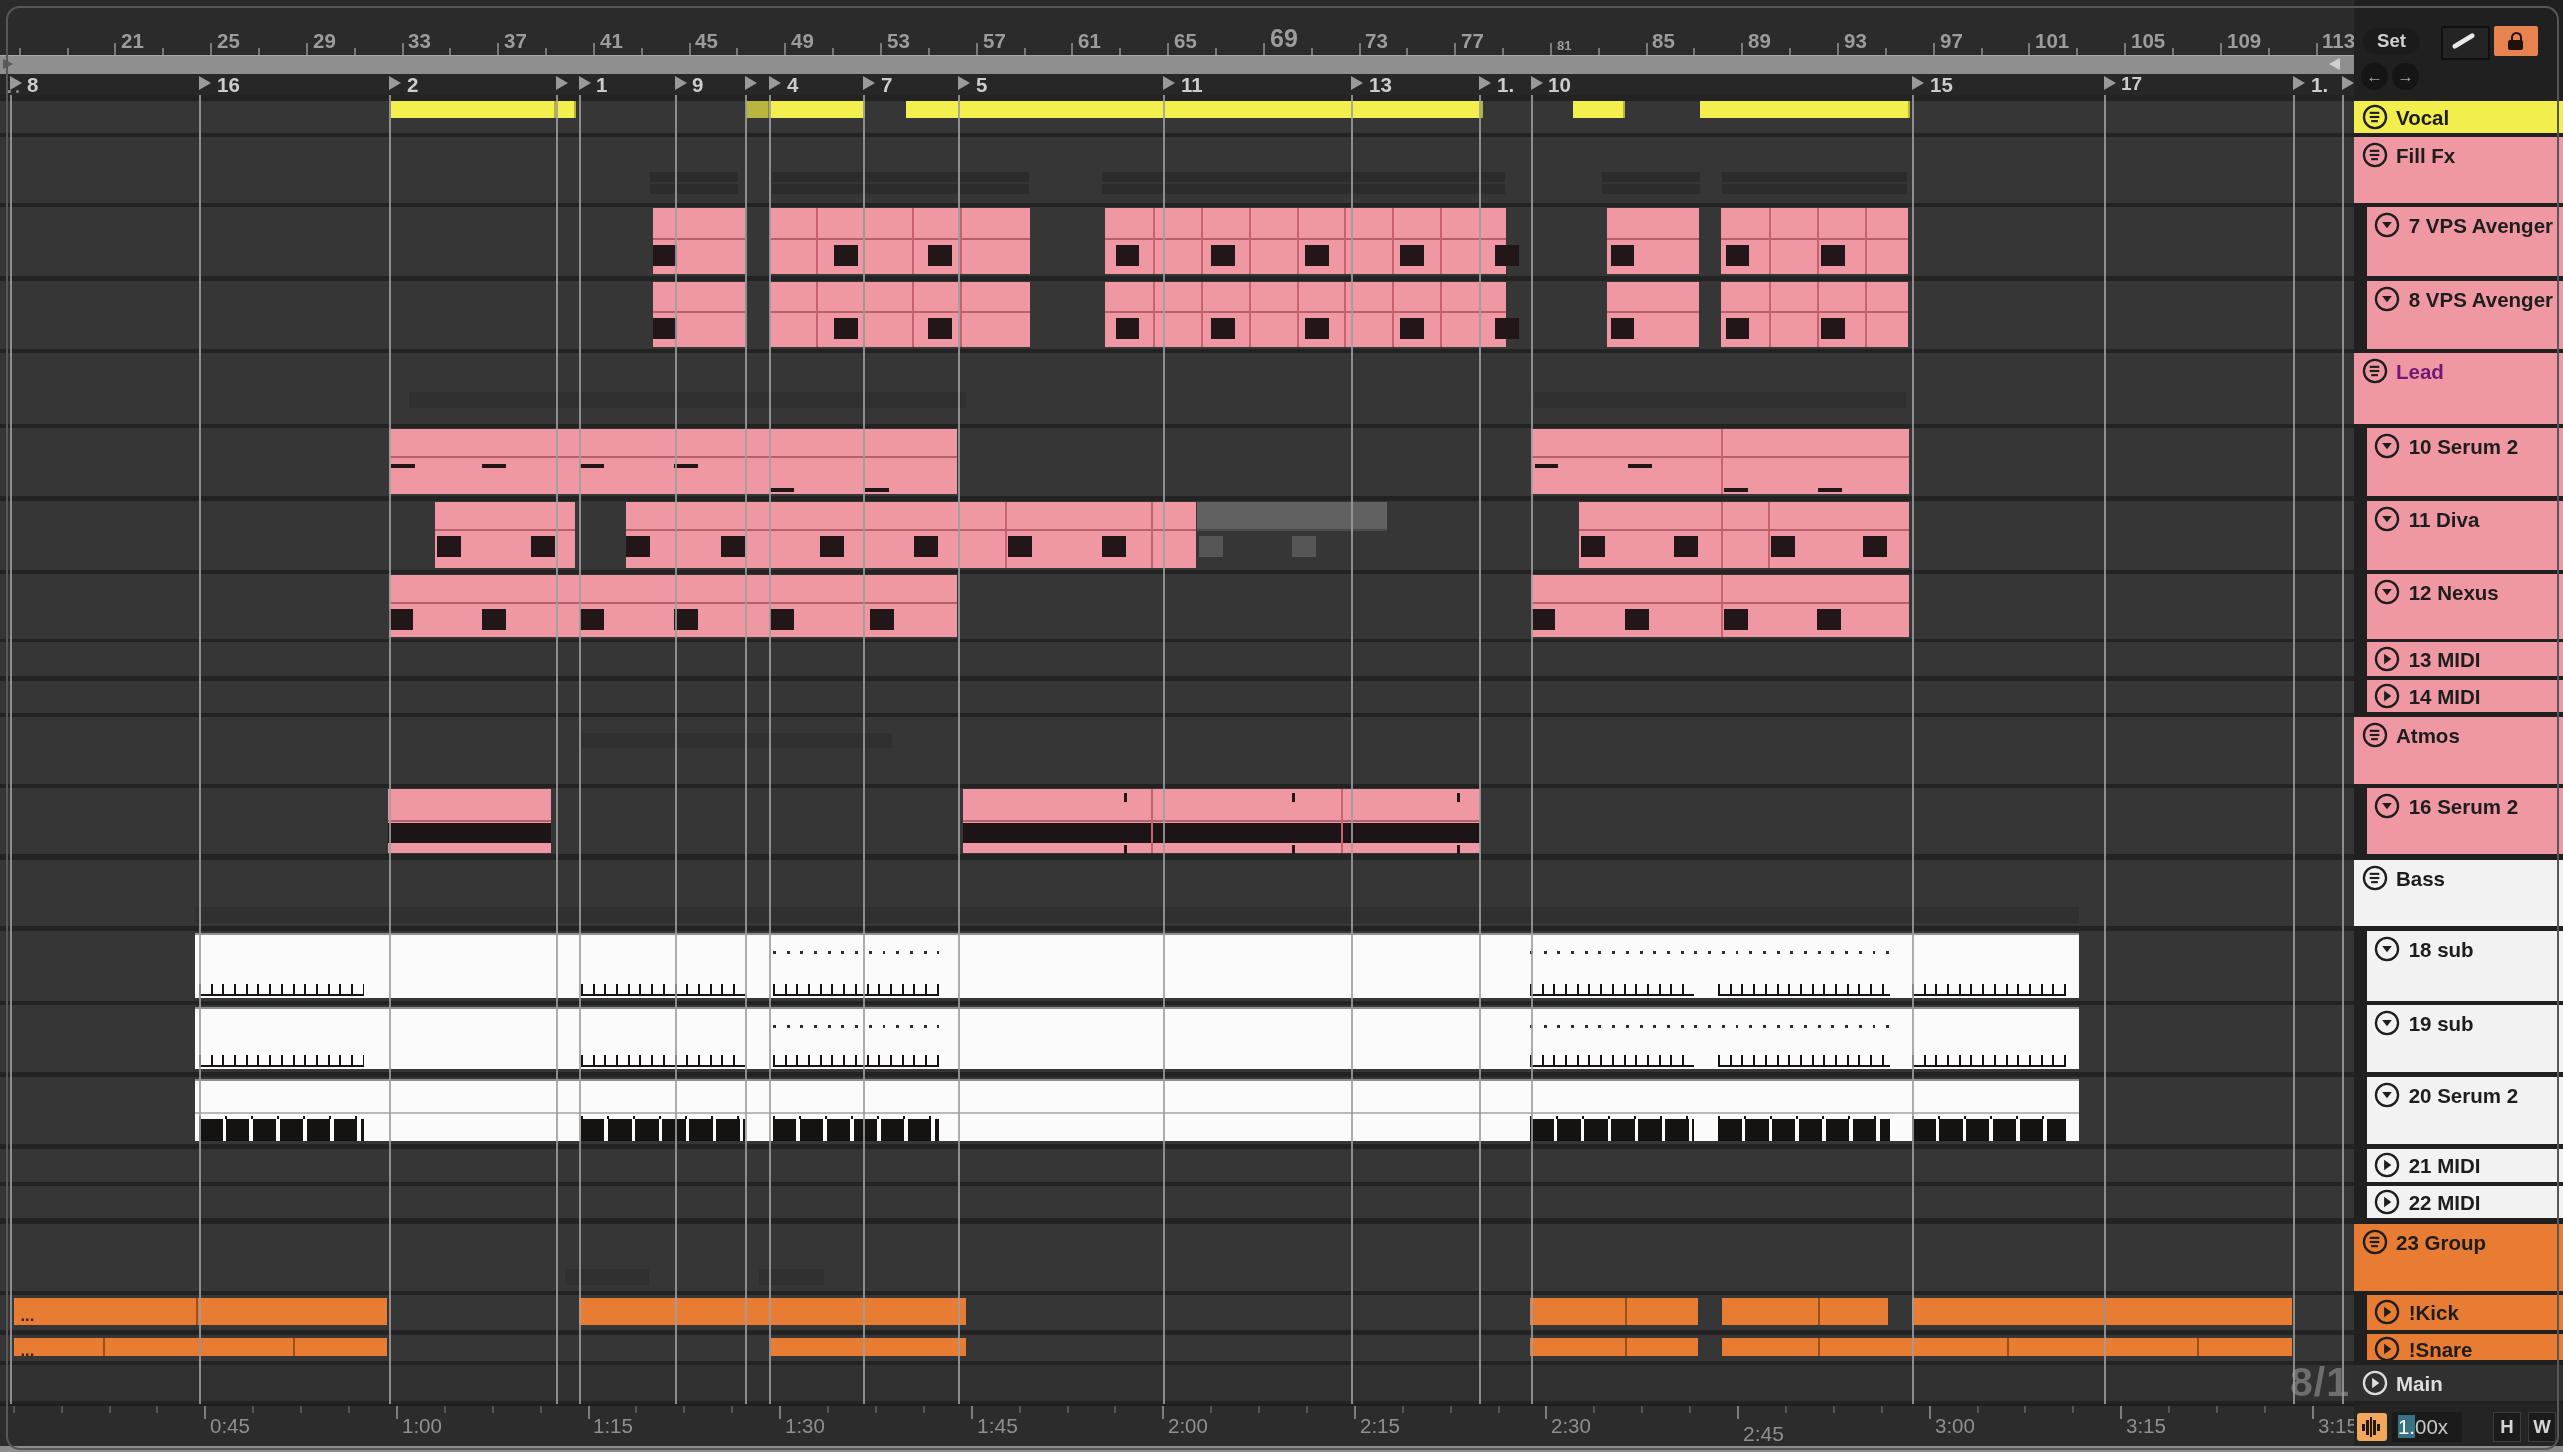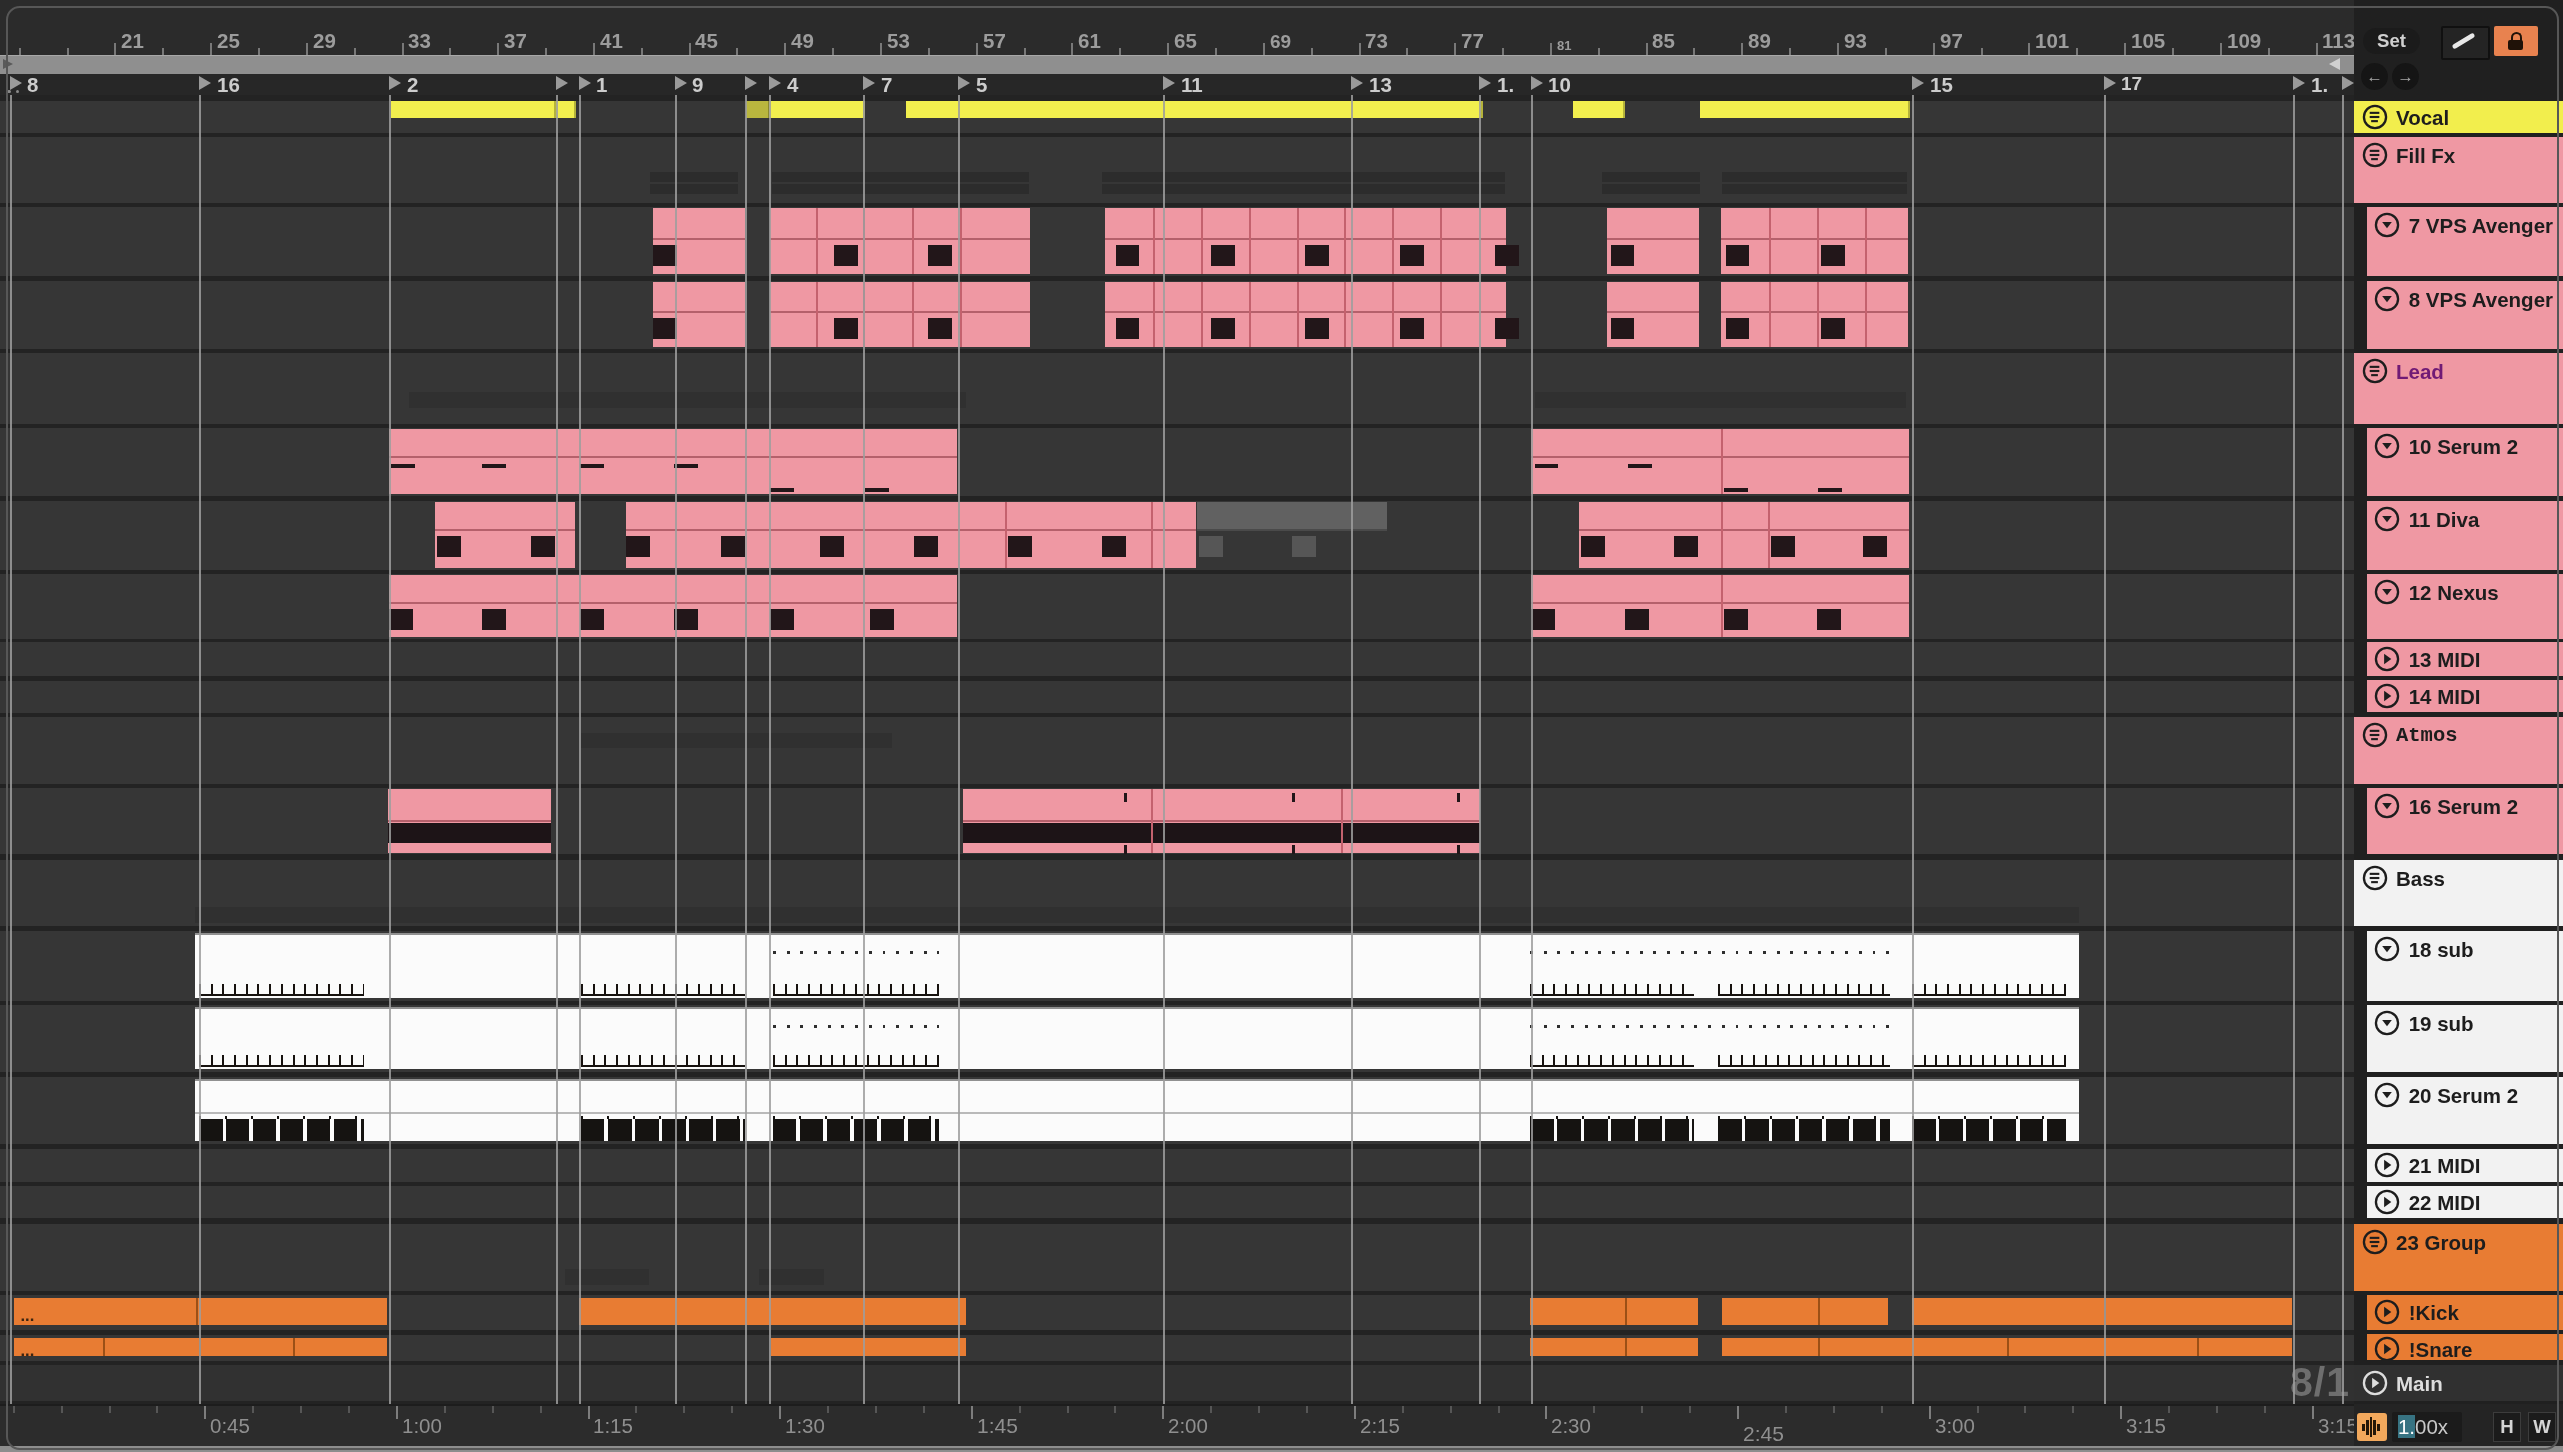--- a/index.html
+++ b/index.html
@@ -87,21 +87,21 @@
       <div style="position: absolute; left: 976px; bottom: 0px; width: 2px; height: 11.7px; background: rgb(120, 120, 120);"></div>
       <div style="position: absolute; left: 983px; bottom: 2px; font-size: 20.5px; font-weight: bold; color: rgb(156, 156, 156);">57</div>
       <div style="position: absolute; left: 1024px; bottom: 0px; width: 2px; height: 6.8px; background: rgb(120, 120, 120);"></div>
       <div style="position: absolute; left: 1071px; bottom: 0px; width: 2px; height: 11.7px; background: rgb(120, 120, 120);"></div>
       <div style="position: absolute; left: 1078px; bottom: 2px; font-size: 20.5px; font-weight: bold; color: rgb(156, 156, 156);">61</div>
       <div style="position: absolute; left: 1119px; bottom: 0px; width: 2px; height: 6.8px; background: rgb(120, 120, 120);"></div>
       <div style="position: absolute; left: 1167px; bottom: 0px; width: 2px; height: 11.7px; background: rgb(120, 120, 120);"></div>
       <div style="position: absolute; left: 1174px; bottom: 2px; font-size: 20.5px; font-weight: bold; color: rgb(156, 156, 156);">65</div>
       <div style="position: absolute; left: 1215px; bottom: 0px; width: 2px; height: 6.8px; background: rgb(120, 120, 120);"></div>
       <div style="position: absolute; left: 1263px; bottom: 0px; width: 2px; height: 11.7px; background: rgb(120, 120, 120);"></div>
-      <div style="position: absolute; left: 1270px; bottom: 2px; font-size: 19px; font-weight: bold; color: rgb(156, 156, 156); margin-top: 44px;">69</div>
+      <div style="position: absolute; left: 1270px; bottom: 2px; font-size: 25px; font-weight: bold; color: rgb(156, 156, 156); margin-top: 44px;">69</div>
       <div style="position: absolute; left: 1311px; bottom: 0px; width: 2px; height: 6.8px; background: rgb(120, 120, 120);"></div>
       <div style="position: absolute; left: 1359px; bottom: 0px; width: 2px; height: 11.7px; background: rgb(120, 120, 120);"></div>
       <div style="position: absolute; left: 1365px; bottom: 2px; font-size: 20.5px; font-weight: bold; color: rgb(156, 156, 156);">73</div>
       <div style="position: absolute; left: 1406px; bottom: 0px; width: 2px; height: 6.8px; background: rgb(120, 120, 120);"></div>
       <div style="position: absolute; left: 1454px; bottom: 0px; width: 2px; height: 11.7px; background: rgb(120, 120, 120);"></div>
       <div style="position: absolute; left: 1461px; bottom: 2px; font-size: 20.5px; font-weight: bold; color: rgb(156, 156, 156);">77</div>
       <div style="position: absolute; left: 1502px; bottom: 0px; width: 2px; height: 6.8px; background: rgb(120, 120, 120);"></div>
       <div style="position: absolute; left: 1550px; bottom: 0px; width: 2px; height: 11.7px; background: rgb(120, 120, 120);"></div>
       <div style="position: absolute; left: 1557px; bottom: 2px; font-size: 13px; font-weight: bold; color: rgb(156, 156, 156);">81</div>
       <div style="position: absolute; left: 1598px; bottom: 0px; width: 2px; height: 6.8px; background: rgb(120, 120, 120);"></div>
@@ -652,21 +652,21 @@
           </svg></div>
         <div style="position: absolute; left: 42px; top: 4.9px; font-size: 20.5px; font-weight: bold; color: rgb(29, 29, 29); white-space: nowrap;">14 MIDI</div>
       </div>
       <div style="position: absolute; left: 0px; top: 717px; width: 209px; height: 67px; background: rgb(239, 152, 163); overflow: hidden;">
         <div style="position: absolute; left: 7.8px; top: 4.9px; width: 26px; height: 26px;"><svg width="26" height="26" viewBox="0 0 27 27">
             <circle cx="13.5" cy="13.5" r="11.5" fill="none" stroke="#1d1d1d" stroke-width="2.4"></circle>
             <line x1="8" x2="18" y1="9.2" y2="9.2" stroke="#1d1d1d" stroke-width="2.2"></line>
             <line x1="8" x2="18" y1="13.5" y2="13.5" stroke="#1d1d1d" stroke-width="2.2"></line>
             <line x1="9.5" x2="16.5" y1="17.8" y2="17.8" stroke="#1d1d1d" stroke-width="2.2"></line>
           </svg></div>
-        <div style="position: absolute; left: 42px; top: 6.8px; font-size: 20.5px; font-weight: bold; color: rgb(29, 29, 29); white-space: nowrap; font-family: Liberation Mono, monospace;">Atmos</div>
+        <div style="position: absolute; left: 42px; top: 6.8px; font-size: 20.5px; font-weight: bold; color: rgb(29, 29, 29); white-space: nowrap;">Atmos</div>
       </div>
       <div style="position: absolute; left: 12.7px; top: 788px; width: 196px; height: 66px; background: rgb(239, 152, 163); overflow: hidden;">
         <div style="position: absolute; left: 7.8px; top: 4.9px; width: 26px; height: 26px;"><svg width="26" height="26" viewBox="0 0 27 27">
             <circle cx="13.5" cy="13.5" r="11.5" fill="none" stroke="#1d1d1d" stroke-width="2.4"></circle>
             <path d="M8.5 10.5 L18.5 10.5 L13.5 17 Z" fill="#1d1d1d"></path>
           </svg></div>
         <div style="position: absolute; left: 42px; top: 6.8px; font-size: 20.5px; font-weight: bold; color: rgb(29, 29, 29); white-space: nowrap;">16 Serum 2</div>
       </div>
       <div style="position: absolute; left: 0px; top: 860px; width: 209px; height: 66px; background: rgb(242, 242, 242); overflow: hidden;">
         <div style="position: absolute; left: 7.8px; top: 4.9px; width: 26px; height: 26px;"><svg width="26" height="26" viewBox="0 0 27 27">

